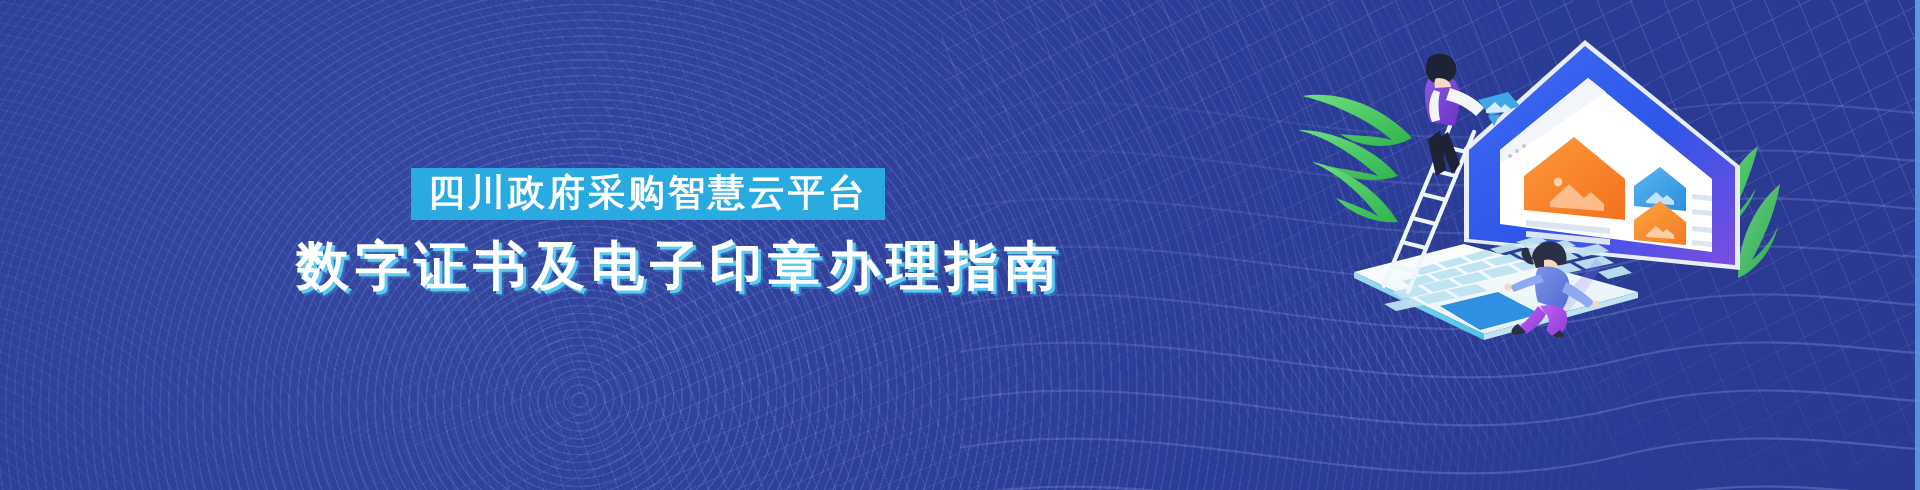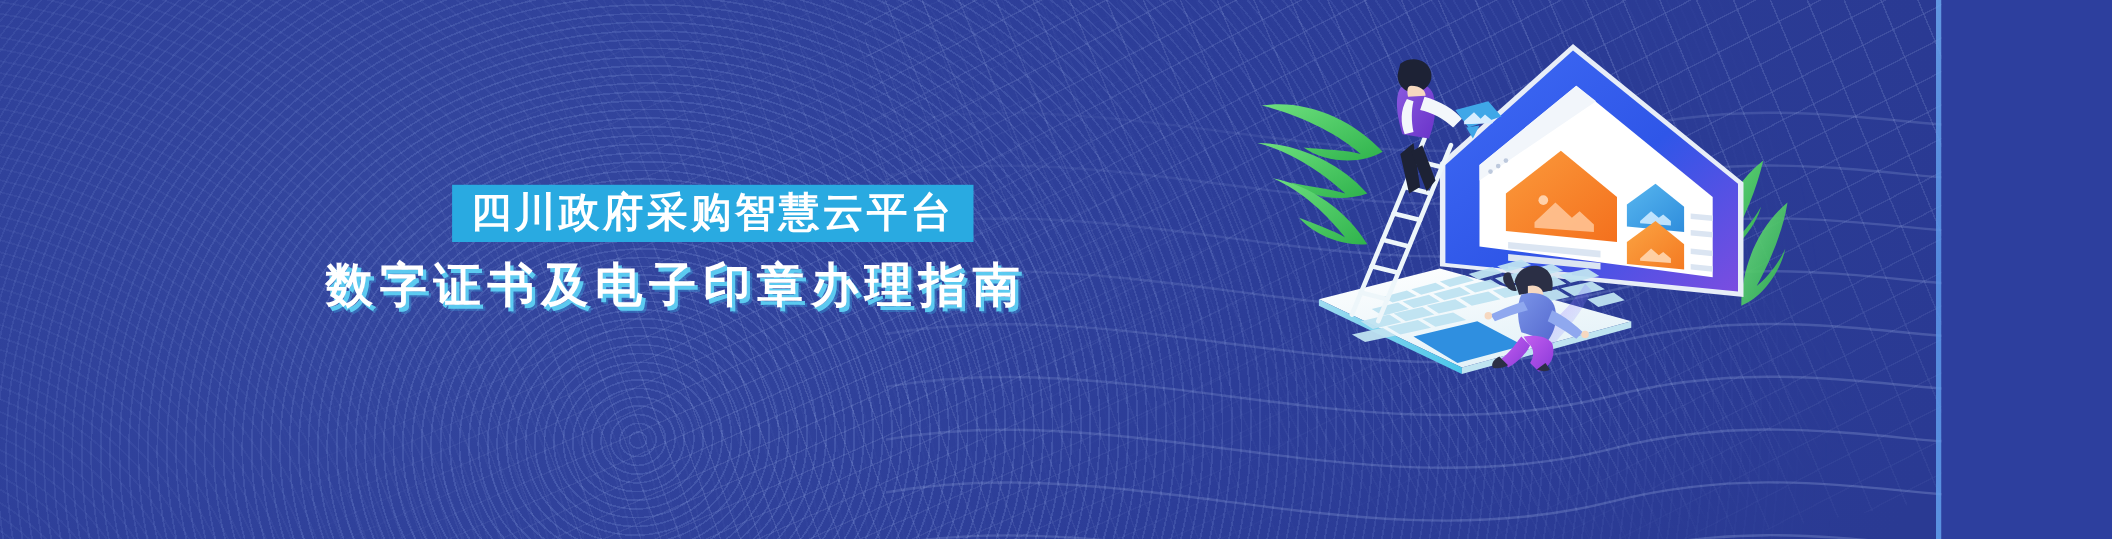--- a/index.html
+++ b/index.html
@@ -5,21 +5,21 @@
   * { box-sizing: border-box; margin: 0; padding: 0; }
   html, body {
     width: 1920px; height: 490px;
     overflow: hidden;
     background: #2d3f9e;
     font-family: "Liberation Sans", sans-serif;
   }
 
   .banner {
     position: relative;
-    width: 1765px;
+    width: 1920px;
     height: 490px;
     overflow: hidden;
     background: #2d3f9e;
   }
 
   
   .bg-base {
     position: absolute; inset: 0;
     background: radial-gradient(ellipse 1400px 900px at 22% 45%, #34479f 0%, #2c3d98 55%, #2a3a93 100%);
   }
@@ -135,21 +135,21 @@
     font-weight: bold;
     color: #ffffff;
     letter-spacing: 3px;
     white-space: nowrap;
   }
 
   .headline {
     margin-top: 16px;
     margin-left: 296px;
     font-family: "Liberation Sans", "DejaVu Sans", sans-serif;
-    font-size: 43px;
+    font-size: 53px;
     font-weight: bold;
     color: #ffffff;
     letter-spacing: 6px;
     line-height: 1.12;
     white-space: nowrap;
     text-shadow: 3px 3px 0 rgba(94,208,243,.95), 5px 5px 0 rgba(60,170,225,.35);
   }
 
   
   .illustration {

